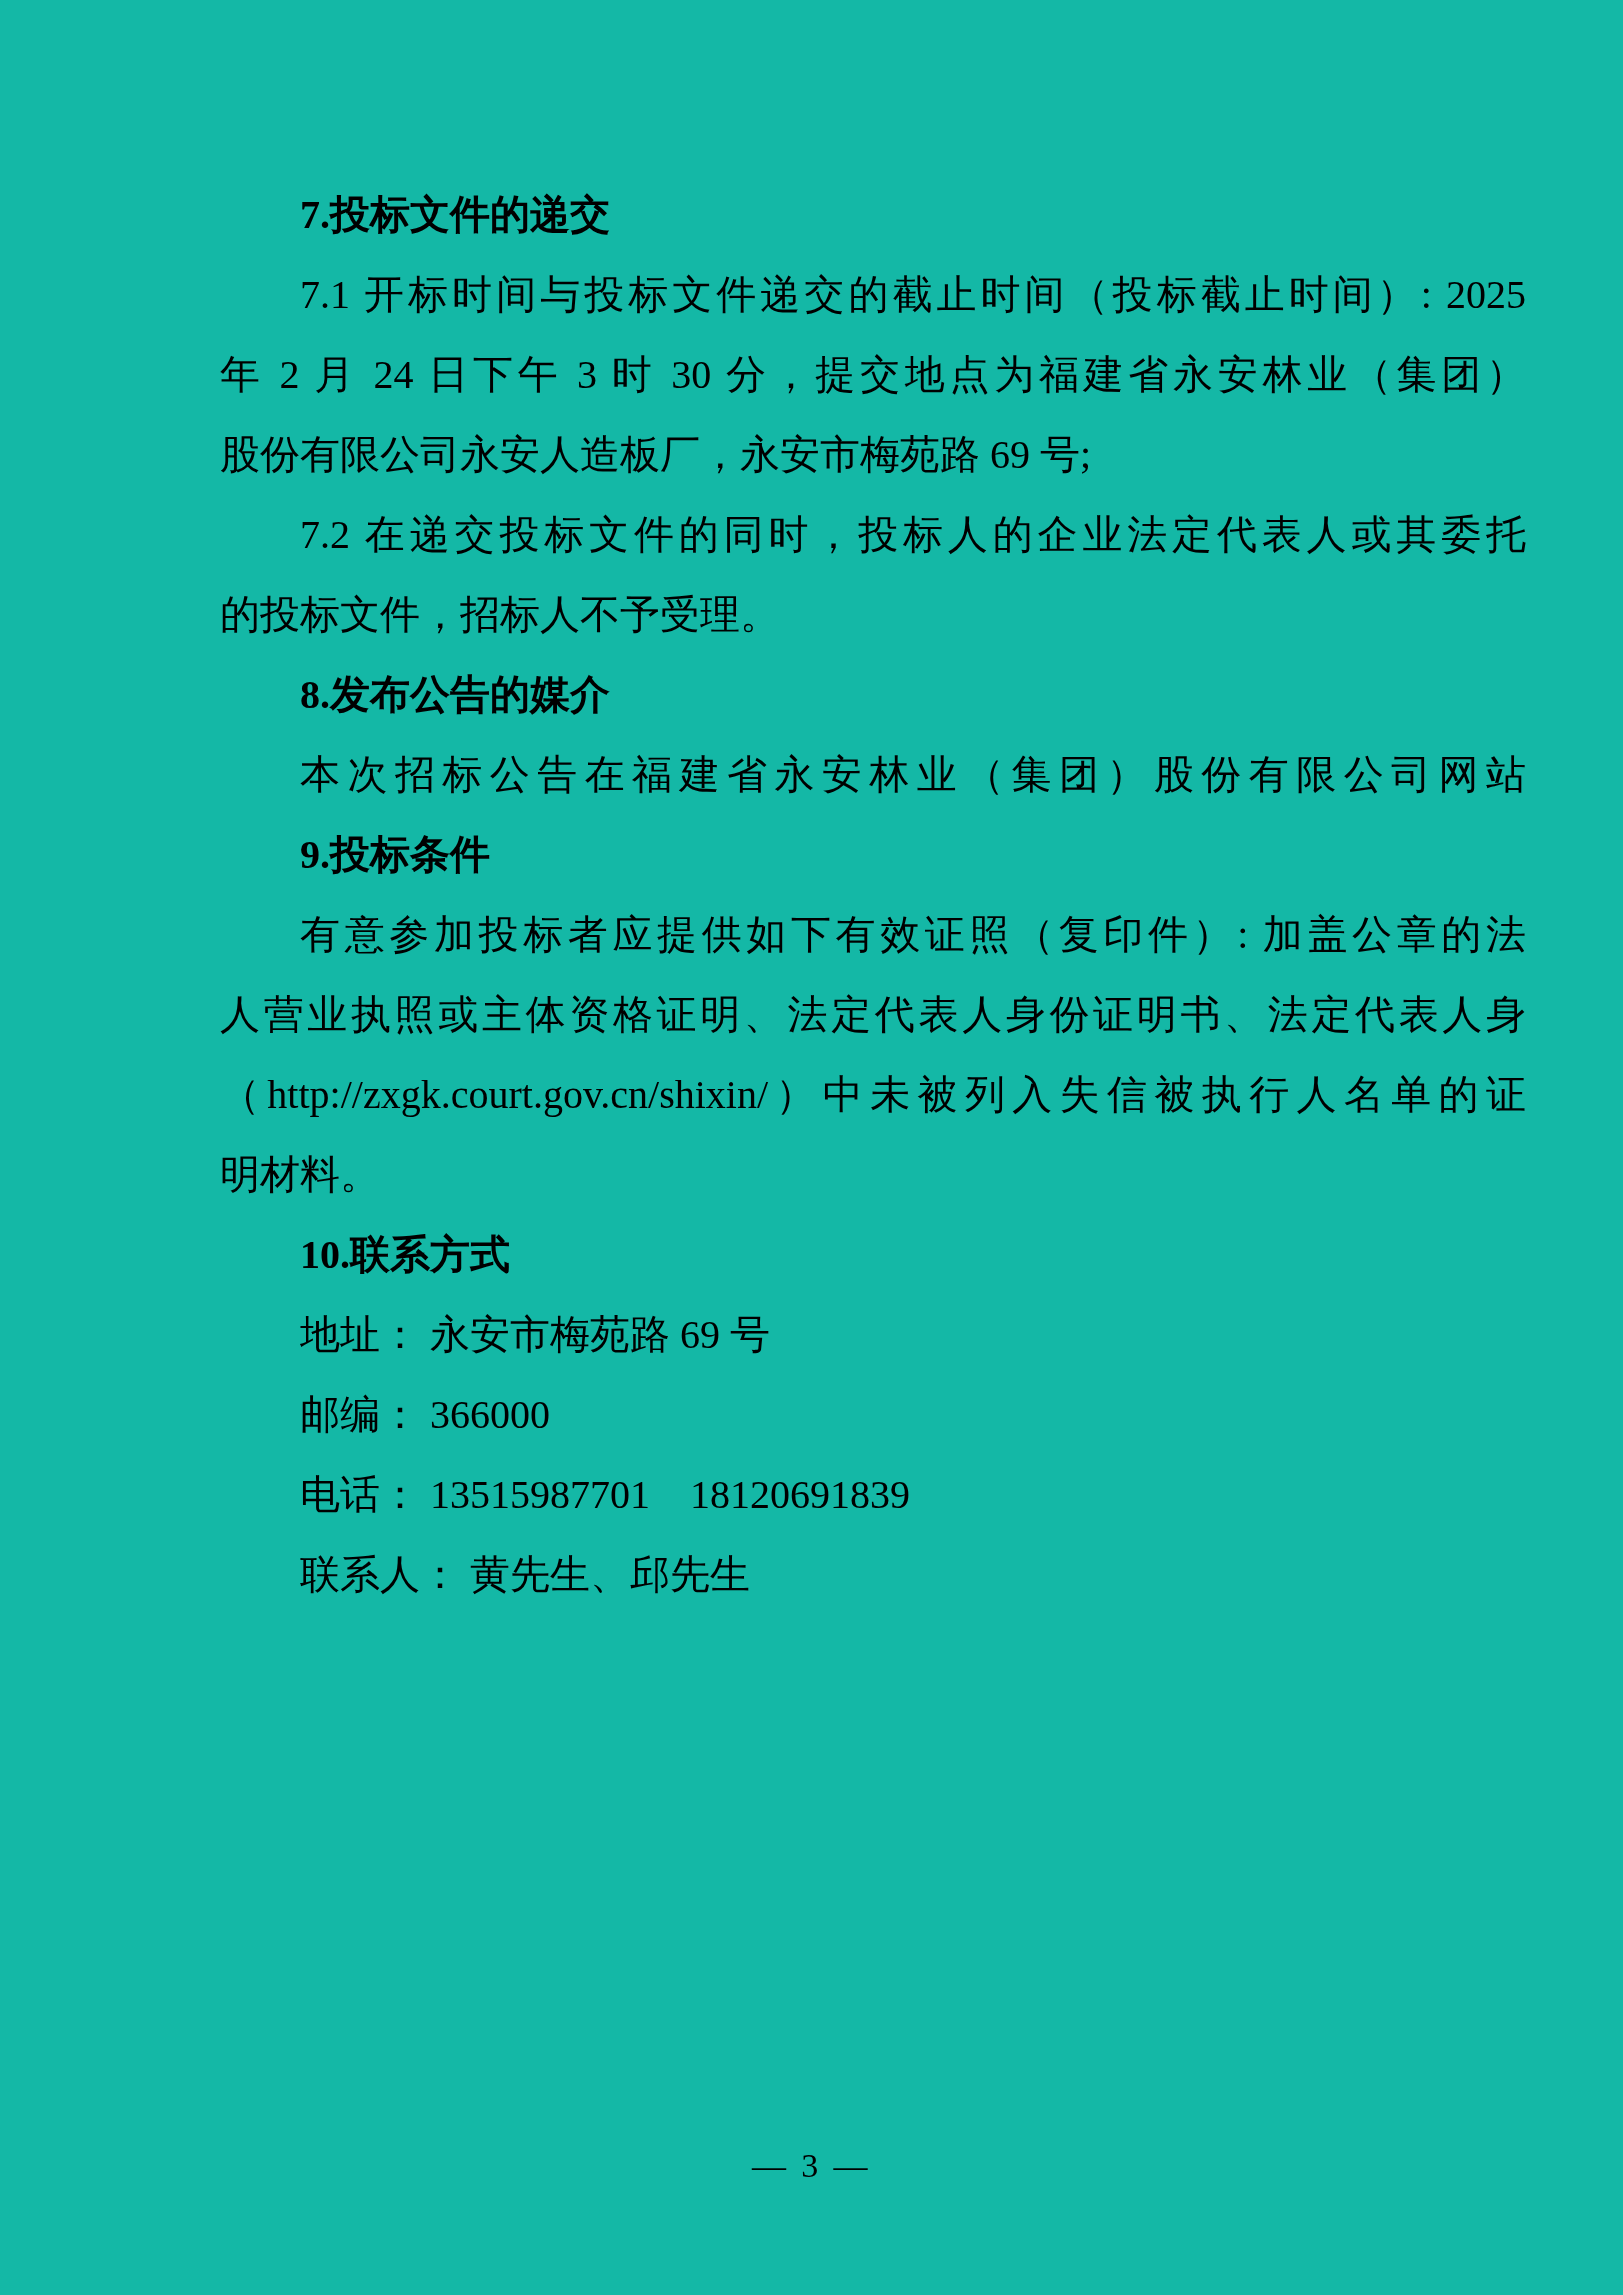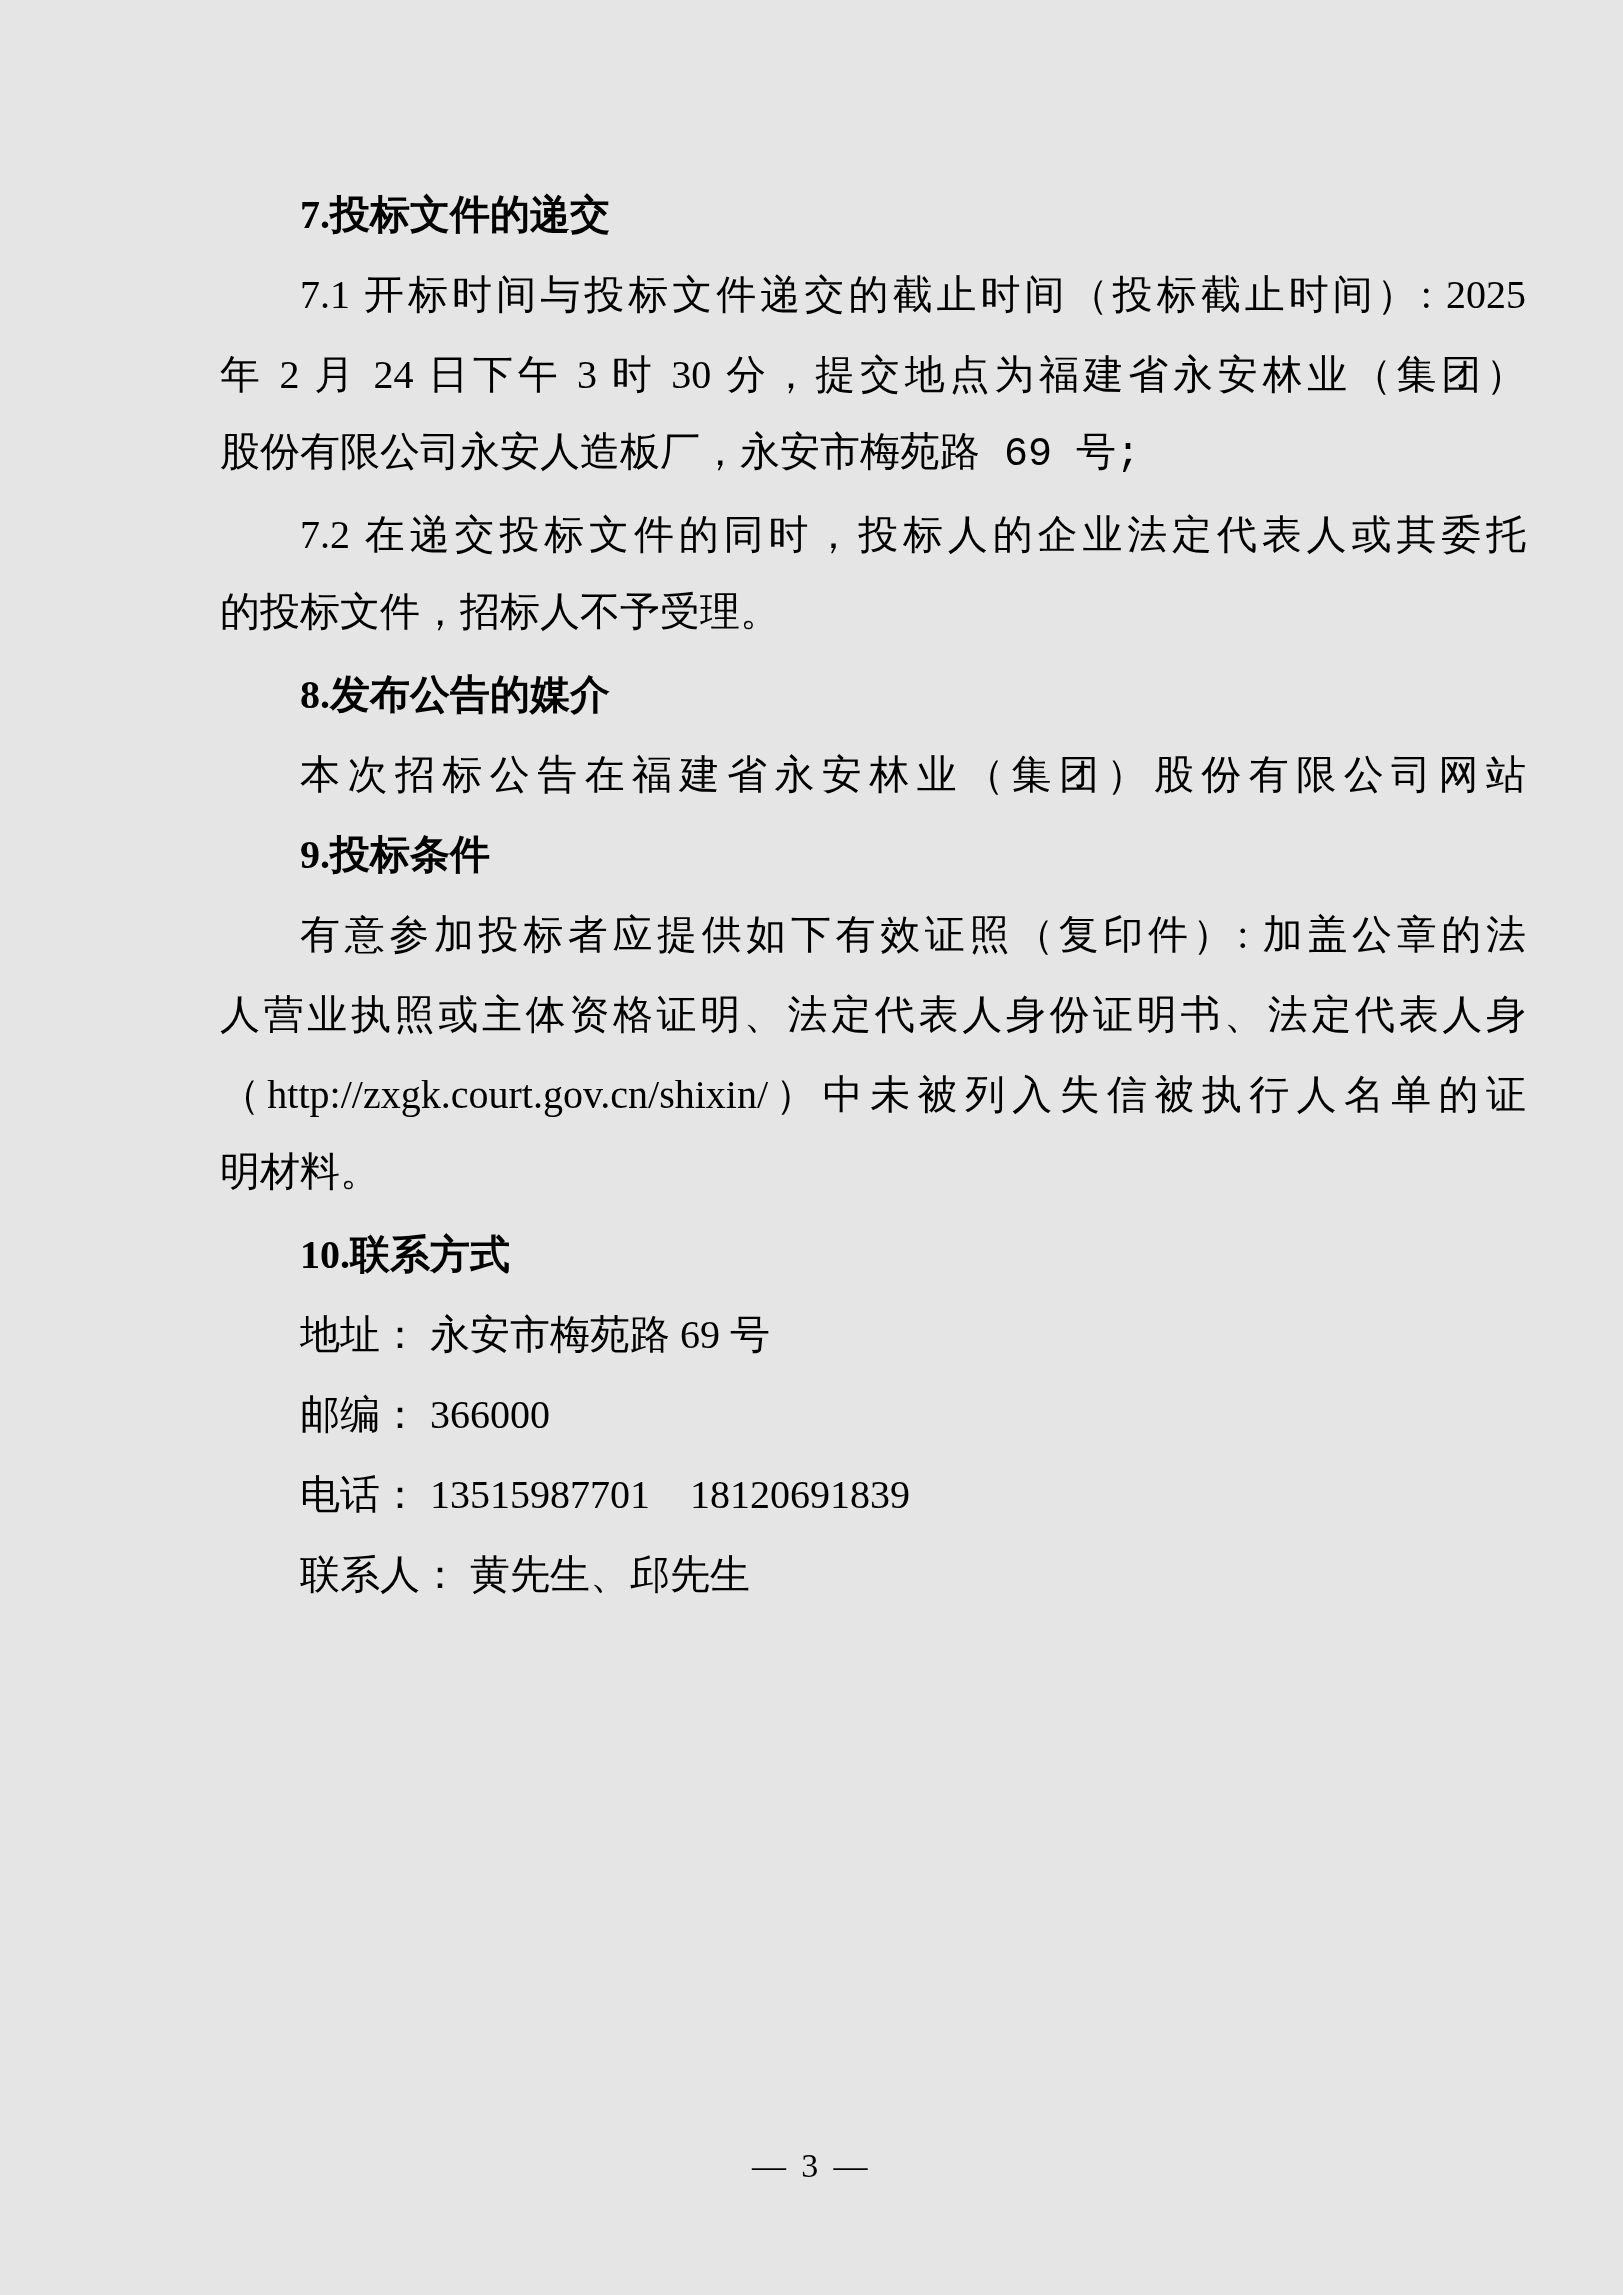--- a/index.html
+++ b/index.html
@@ -5,32 +5,32 @@
   html, body {
     margin: 0;
     padding: 0;
     background: #ffffff;
   }
   .page {
     position: relative;
     box-sizing: border-box;
     width: 1623px;
     height: 2295px;
-    background: #e5e5e5;
+    background: #14b8a6;
     color: #000000;
     font-family: "Liberation Serif", "DejaVu Serif", serif;
     font-size: 40px;
     line-height: 80px;
     padding: 175px 97px 0 220px;
   }
   .page div { margin: 0; }
   
   .j { text-align: justify; text-align-last: justify; }
   
-  .l { text-align: left; font-family: Liberation Mono, monospace; }
+  .l { text-align: left; }
   
   .ind { text-indent: 2em; }
   
   .h { font-weight: bold; text-indent: 2em; }
   
   .c { white-space: pre-wrap; text-indent: 2em; }
   .footer {
     position: absolute;
     left: 0;
     top: 2126px;

